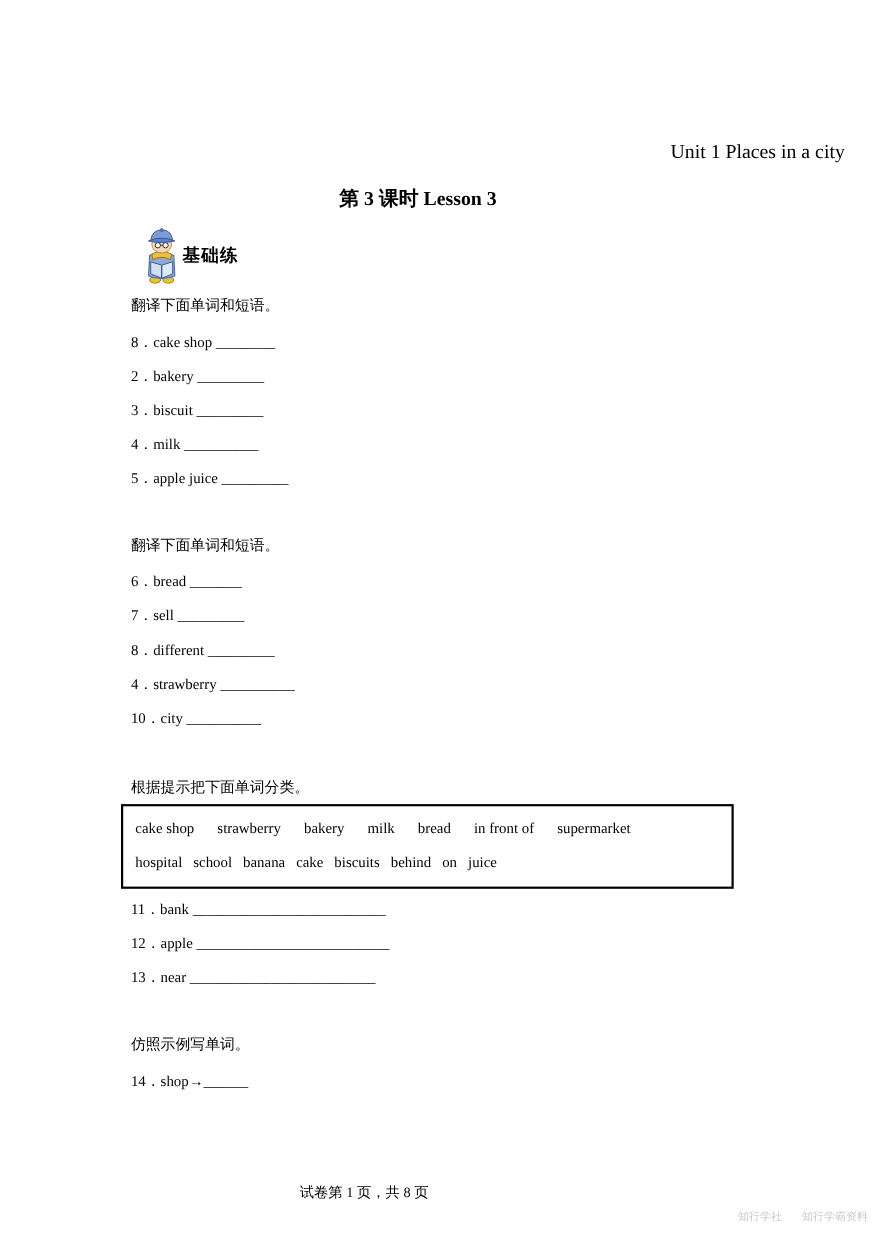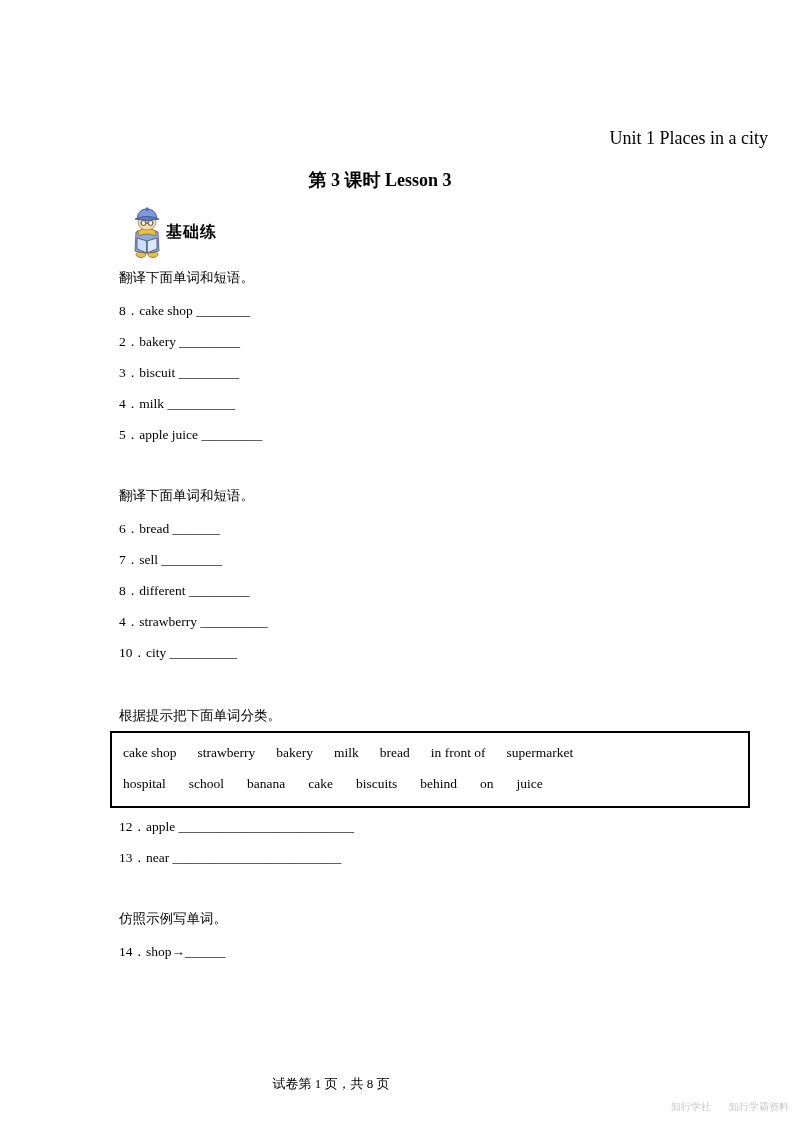--- a/index.html
+++ b/index.html
@@ -29,27 +29,27 @@
   .content {
     position:absolute; left:119px; top:270px; width:550px;
     font-size:13.5px; line-height:16px;
   }
   .instr { margin-bottom:17px; }
   .item  { margin-bottom:15px; white-space:pre; }
   .gap-lg { margin-top:45px; }
   .gap-xl { margin-top:47px; }
   .word-box {
     margin-left:-9px; margin-top:-10px; margin-bottom:11px;
-    width:640px; border:2px solid #000;
+    width:557px; border:2px solid #000;
     padding:12px 20px 14px 11px;
     text-align:center;
   }
   .box-row { display:flex; flex-wrap:nowrap; line-height:16px; }
   .box-row.r1 { gap:21px; margin-bottom:15px; }
-  .box-row.r2 { gap:23px; }
+  .box-row.r2 { gap:10px; }
   .example { margin-bottom:15px; }
   .footer {
     position:absolute; top:1075px; left:0; width:662px;
     text-align:center; font-size:13px; line-height:17px;
   }
   .watermark {
     position:absolute; top:1101px; right:4px;
     display:flex; gap:18px;
     font-family:"Liberation Sans","DejaVu Sans",sans-serif;
     font-size:10px; color:#c9c9c9; line-height:12px;
@@ -119,20 +119,21 @@
       <span>hospital</span>
       <span>school</span>
       <span>banana</span>
       <span>cake</span>
       <span>biscuits</span>
       <span>behind</span>
       <span>on</span>
       <span>juice</span>
     </div>
   </div>
+  <div class="item">11．bank __________________________</div>
   <div class="item">12．apple __________________________</div>
   <div class="item">13．near _________________________</div>
 
   <div class="instr gap-lg">仿照示例写单词。</div>
   <div class="item">14．shop→______</div>
 
 </div>
 
 <div class="footer">试卷第 1 页，共 8 页</div>
 

